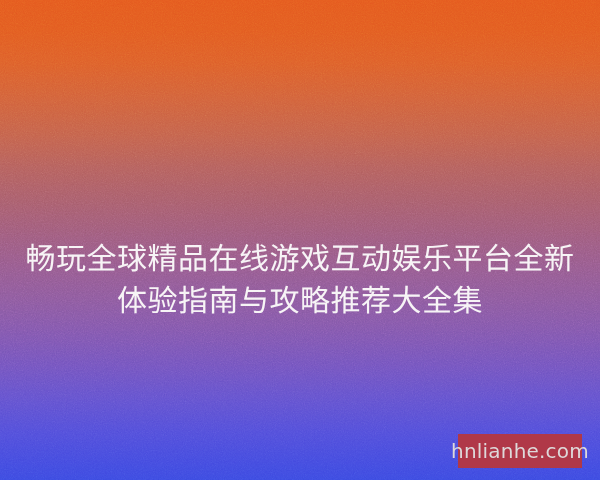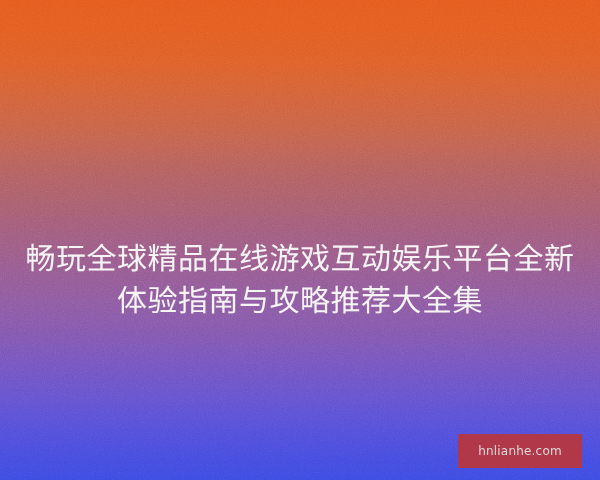--- a/index.html
+++ b/index.html
@@ -103,21 +103,21 @@
     width: 124px;
     height: 34px;
     background: #b03848;
     display: flex;
     align-items: center;
     justify-content: center;
   }
   .watermark-text {
     color: #ded9da;
     font-family: "DejaVu Sans", "Liberation Sans", sans-serif;
-    font-size: 12px;
+    font-size: 20px;
     font-weight: 400;
     letter-spacing: 0.2px;
     line-height: 1;
     white-space: nowrap;
   }
 </style>
 </head>
 <body>
 
 <div id="banner">

